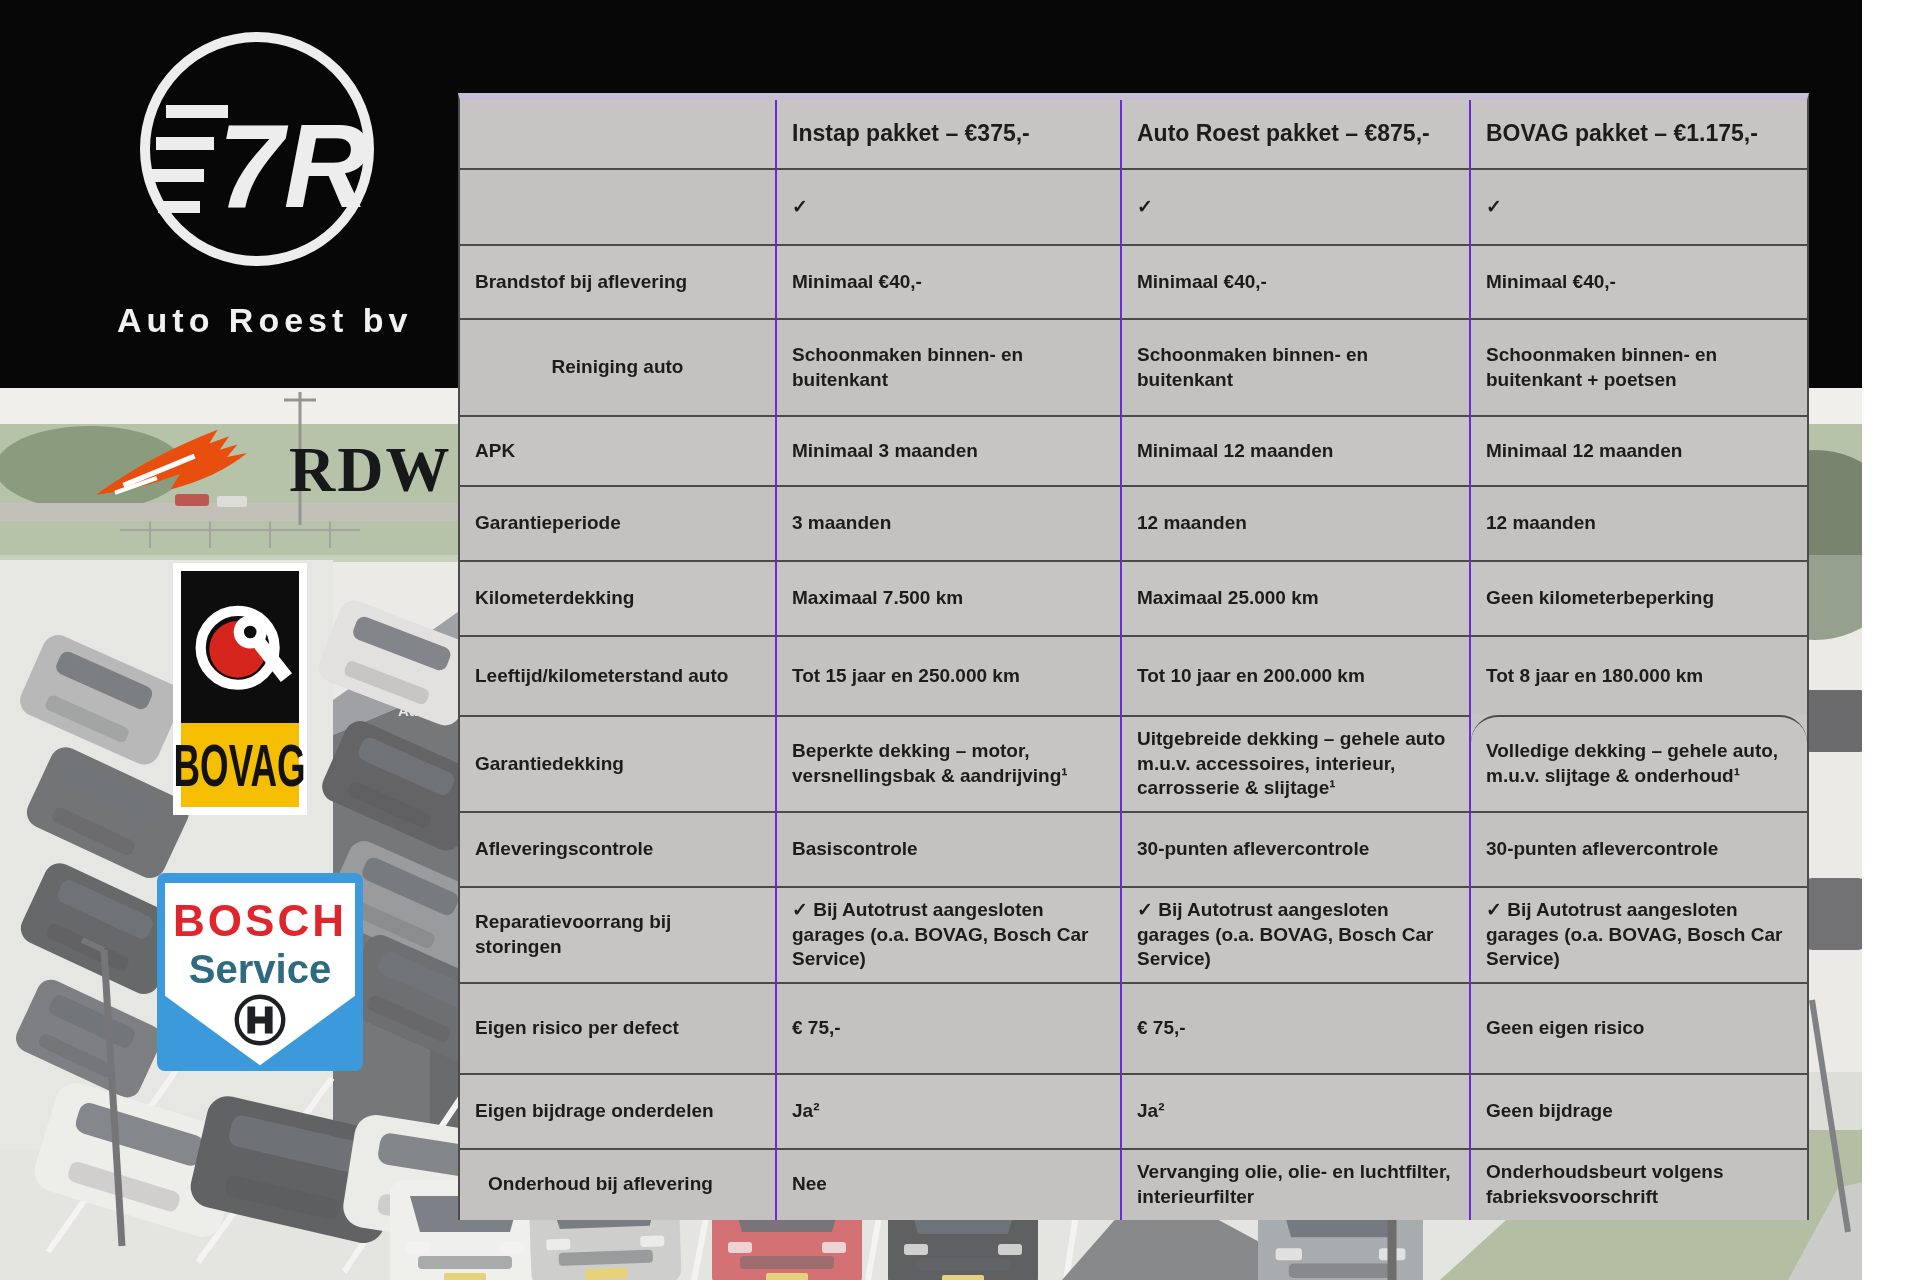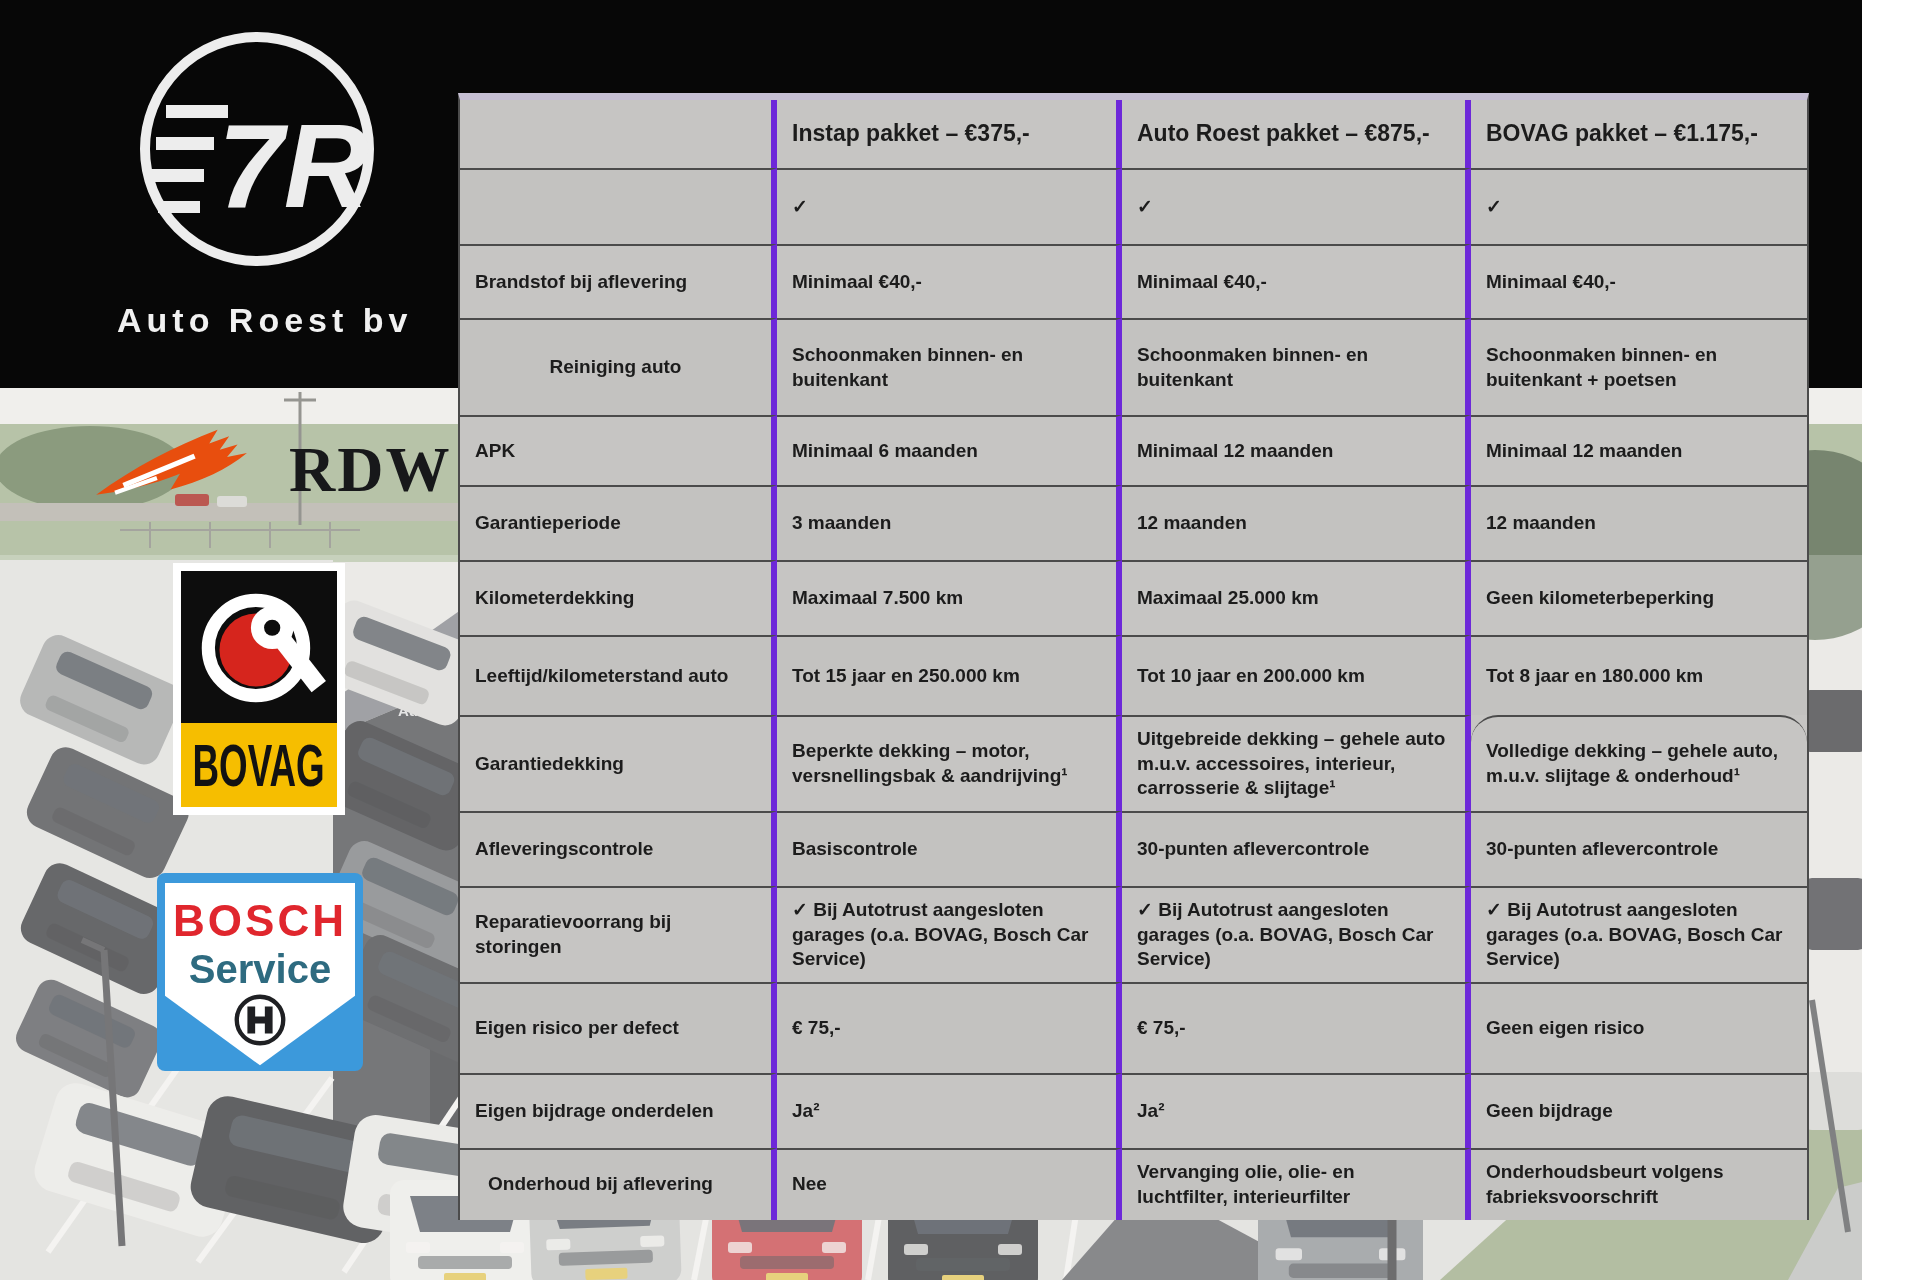--- a/index.html
+++ b/index.html
@@ -12,40 +12,40 @@
   
   .brand{position:absolute;left:117px;top:15px;width:280px;color:#efefef;}
   .brand svg{display:block;margin:0 auto;}
   .brand-name{margin-top:14px;text-align:center;font-size:34px;font-weight:bold;
               letter-spacing:5px;white-space:nowrap;color:#f1f1f1;}
   
   .rdw{position:absolute;left:92px;top:408px;display:flex;align-items:flex-end;gap:19px;}
   .rdw-text{font-family:"Liberation Serif",serif;font-weight:bold;font-size:64px;
             color:#17181a;letter-spacing:2px;line-height:1;}
   
-  .bovag{position:absolute;left:173px;top:563px;width:172px;height:252px;background:#ffffff;
+  .bovag{position:absolute;left:173px;top:563px;width:134px;height:252px;background:#ffffff;
          box-sizing:border-box;padding:8px;display:flex;flex-direction:column;}
   .bovag-emblem{width:100%;height:152px;background:#0d0d0d;}
   .bovag-band{flex:1;background:#f6be00;display:flex;align-items:center;justify-content:center;}
   .bovag-word{font-size:46px;font-weight:800;color:#121212;transform:scale(0.80,1.3);
               letter-spacing:0px;}
   
   .bosch{position:absolute;left:157px;top:873px;width:206px;height:198px;background:#3c99db;
          border-radius:8px;}
   .bosch-shield{position:absolute;left:8px;right:8px;top:10px;bottom:0;background:#ffffff;
                 clip-path:polygon(0 0,100% 0,100% 60%,50% 97%,0 60%);
                 display:flex;flex-direction:column;align-items:center;}
   .bosch-word{margin-top:16px;font-size:44px;font-weight:800;letter-spacing:3px;color:#e0262d;line-height:1;}
   .bosch-service{margin-top:6px;font-size:40px;font-weight:700;color:#2e6b80;line-height:1;}
   
   .pakket-table{position:absolute;left:458px;top:93px;width:1351px;box-sizing:border-box;
                 background:#c6c5c3;border-left:2px solid #4b4b4b;border-right:2px solid #4b4b4b;
                 border-top:7px solid #c6bfd3;
                 display:grid;grid-template-columns:317px 345px 349px 336px;color:#1c1c1c;}
-  .cell{box-sizing:border-box;border-right:6px solid #6d28d9;border-top:2px solid #4b4b4b;
+  .cell{box-sizing:border-box;border-right:2px solid #6d28d9;border-top:2px solid #4b4b4b;
         display:flex;align-items:center;padding:10px 15px;font-weight:bold;font-size:19px;
         line-height:1.3;}
   .cell.c3{border-right:none;}
   .cell.r0{border-top:none;font-size:23px;}
   .cell.odd{background:#c3c2c0;}
   .cell .txt{display:block;}
 </style>
 </head>
 <body>
 
@@ -245,21 +245,21 @@
       <div class="cell c2 odd" style="min-height: 97px;">
         <span class="txt">Schoonmaken binnen- en buitenkant</span>
       </div>
       <div class="cell c3 odd" style="min-height: 97px;">
         <span class="txt">Schoonmaken binnen- en buitenkant + poetsen</span>
       </div>
       <div class="cell c0" style="min-height: 70px;">
         <span class="txt">APK</span>
       </div>
       <div class="cell c1" style="min-height: 70px;">
-        <span class="txt">Minimaal 6 maanden</span>
+        <span class="txt">Minimaal 3 maanden</span>
       </div>
       <div class="cell c2" style="min-height: 70px;">
         <span class="txt">Minimaal 12 maanden</span>
       </div>
       <div class="cell c3" style="min-height: 70px;">
         <span class="txt">Minimaal 12 maanden</span>
       </div>
       <div class="cell c0 odd" style="min-height: 75px;">
         <span class="txt">Garantieperiode</span>
       </div>

